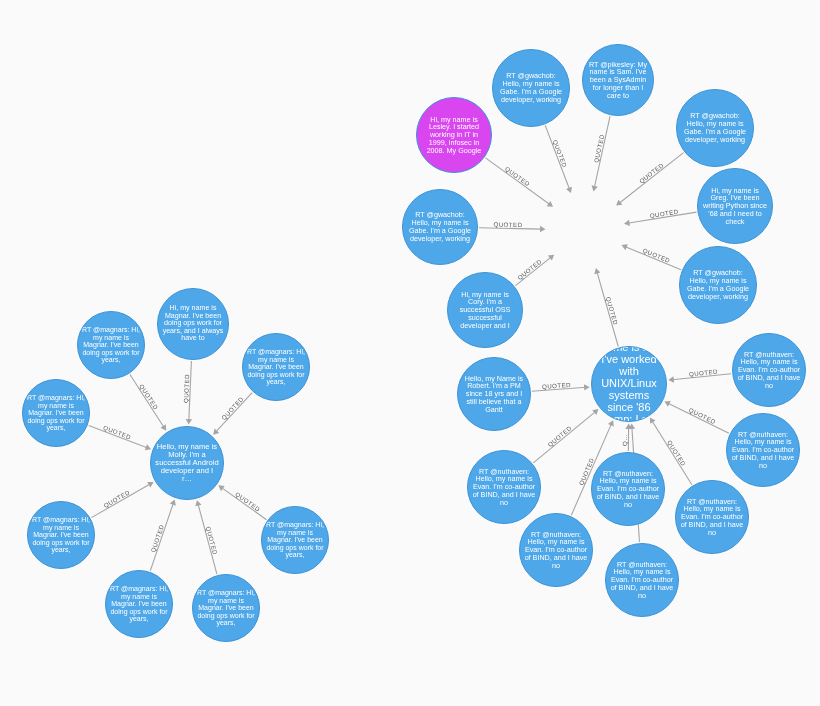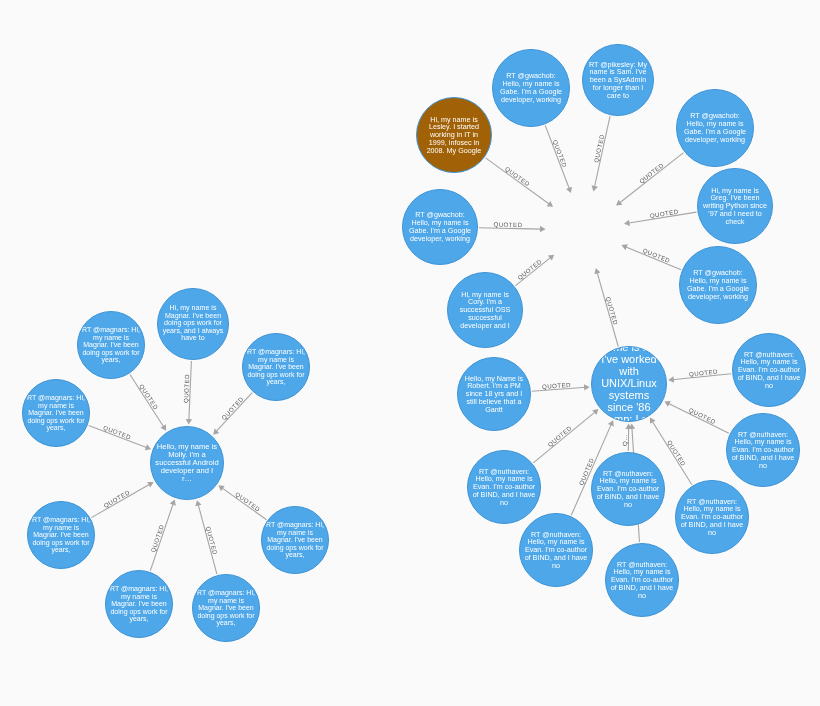--- a/index.html
+++ b/index.html
@@ -223,34 +223,34 @@
       </div>
       <div class="node" style="left: 192px; top: 574px; width: 68px; height: 68px; font-size: 7px; background: rgb(78, 167, 232); border-color: rgb(61, 147, 214); color: rgb(255, 255, 255);">
         <span class="node-label">RT @magnars: Hi, my name is Magnar. I've been doing ops work for years,</span>
       </div>
       <div class="node" style="left: 261px; top: 506px; width: 68px; height: 68px; font-size: 7px; background: rgb(78, 167, 232); border-color: rgb(61, 147, 214); color: rgb(255, 255, 255);">
         <span class="node-label">RT @magnars: Hi, my name is Magnar. I've been doing ops work for years,</span>
       </div>
       <div class="node" style="left: 242px; top: 333px; width: 68px; height: 68px; font-size: 7px; background: rgb(78, 167, 232); border-color: rgb(61, 147, 214); color: rgb(255, 255, 255);">
         <span class="node-label">RT @magnars: Hi, my name is Magnar. I've been doing ops work for years,</span>
       </div>
-      <div class="node" style="left: 416px; top: 97px; width: 76px; height: 76px; font-size: 7.2px; background: #a16207; border-color: rgb(61, 147, 214); color: rgb(255, 255, 255);">
+      <div class="node" style="left: 416px; top: 97px; width: 76px; height: 76px; font-size: 7.2px; background: #d946ef; border-color: rgb(61, 147, 214); color: rgb(255, 255, 255);">
         <span class="node-label">Hi, my name is Lesley. I started working in IT in 1999, infosec in 2008. My Google</span>
       </div>
       <div class="node" style="left: 492px; top: 49px; width: 78px; height: 78px; font-size: 7.2px; background: rgb(78, 167, 232); border-color: rgb(61, 147, 214); color: rgb(255, 255, 255);">
         <span class="node-label">RT @gwachob: Hello, my name is Gabe. I'm a Google developer, working</span>
       </div>
       <div class="node" style="left: 582px; top: 44px; width: 72px; height: 72px; font-size: 7.2px; background: rgb(78, 167, 232); border-color: rgb(61, 147, 214); color: rgb(255, 255, 255);">
         <span class="node-label">RT @pikesley: My name is Sam. I've been a SysAdmin for longer than I care to</span>
       </div>
       <div class="node" style="left: 676px; top: 89px; width: 78px; height: 78px; font-size: 7.2px; background: rgb(78, 167, 232); border-color: rgb(61, 147, 214); color: rgb(255, 255, 255);">
         <span class="node-label">RT @gwachob: Hello, my name is Gabe. I'm a Google developer, working</span>
       </div>
       <div class="node" style="left: 697px; top: 168px; width: 76px; height: 76px; font-size: 7.2px; background: rgb(78, 167, 232); border-color: rgb(61, 147, 214); color: rgb(255, 255, 255);">
-        <span class="node-label">Hi, my name is Greg. I've been writing Python since '97 and I need to check</span>
+        <span class="node-label">Hi, my name is Greg. I've been writing Python since '68 and I need to check</span>
       </div>
       <div class="node" style="left: 679px; top: 246px; width: 78px; height: 78px; font-size: 7.2px; background: rgb(78, 167, 232); border-color: rgb(61, 147, 214); color: rgb(255, 255, 255);">
         <span class="node-label">RT @gwachob: Hello, my name is Gabe. I'm a Google developer, working</span>
       </div>
       <div class="node" style="left: 447px; top: 272px; width: 76px; height: 76px; font-size: 7.2px; background: rgb(78, 167, 232); border-color: rgb(61, 147, 214); color: rgb(255, 255, 255);">
         <span class="node-label">Hi, my name is Cory. I'm a successful OSS successful developer and I</span>
       </div>
       <div class="node" style="left: 402px; top: 189px; width: 76px; height: 76px; font-size: 7.2px; background: rgb(78, 167, 232); border-color: rgb(61, 147, 214); color: rgb(255, 255, 255);">
         <span class="node-label">RT @gwachob: Hello, my name is Gabe. I'm a Google developer, working</span>
       </div>

